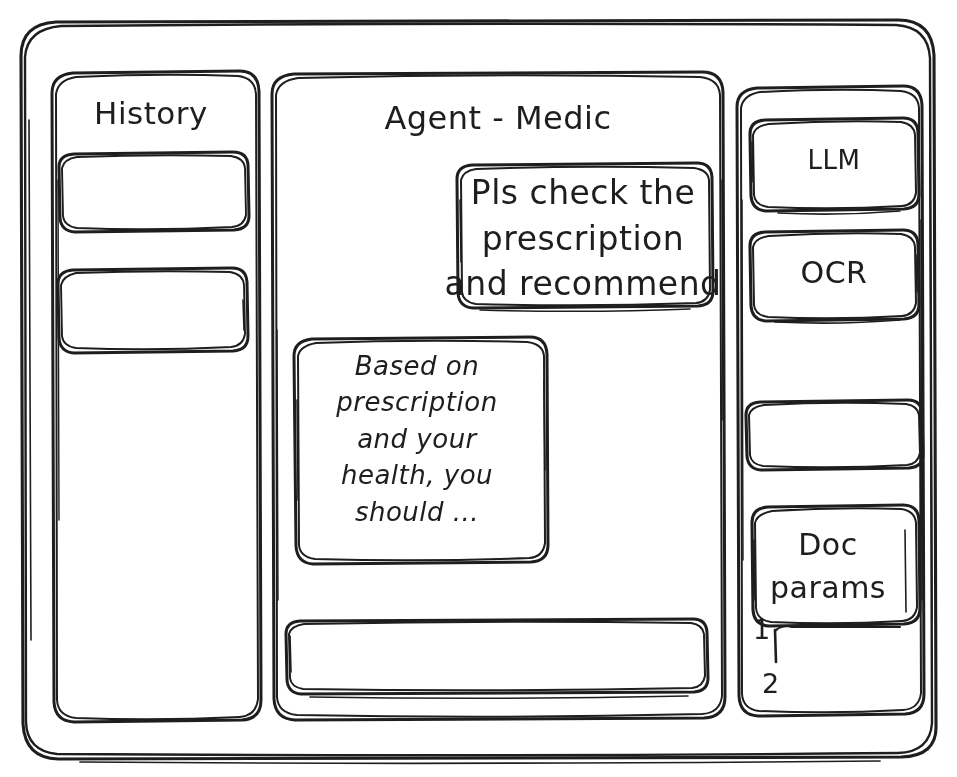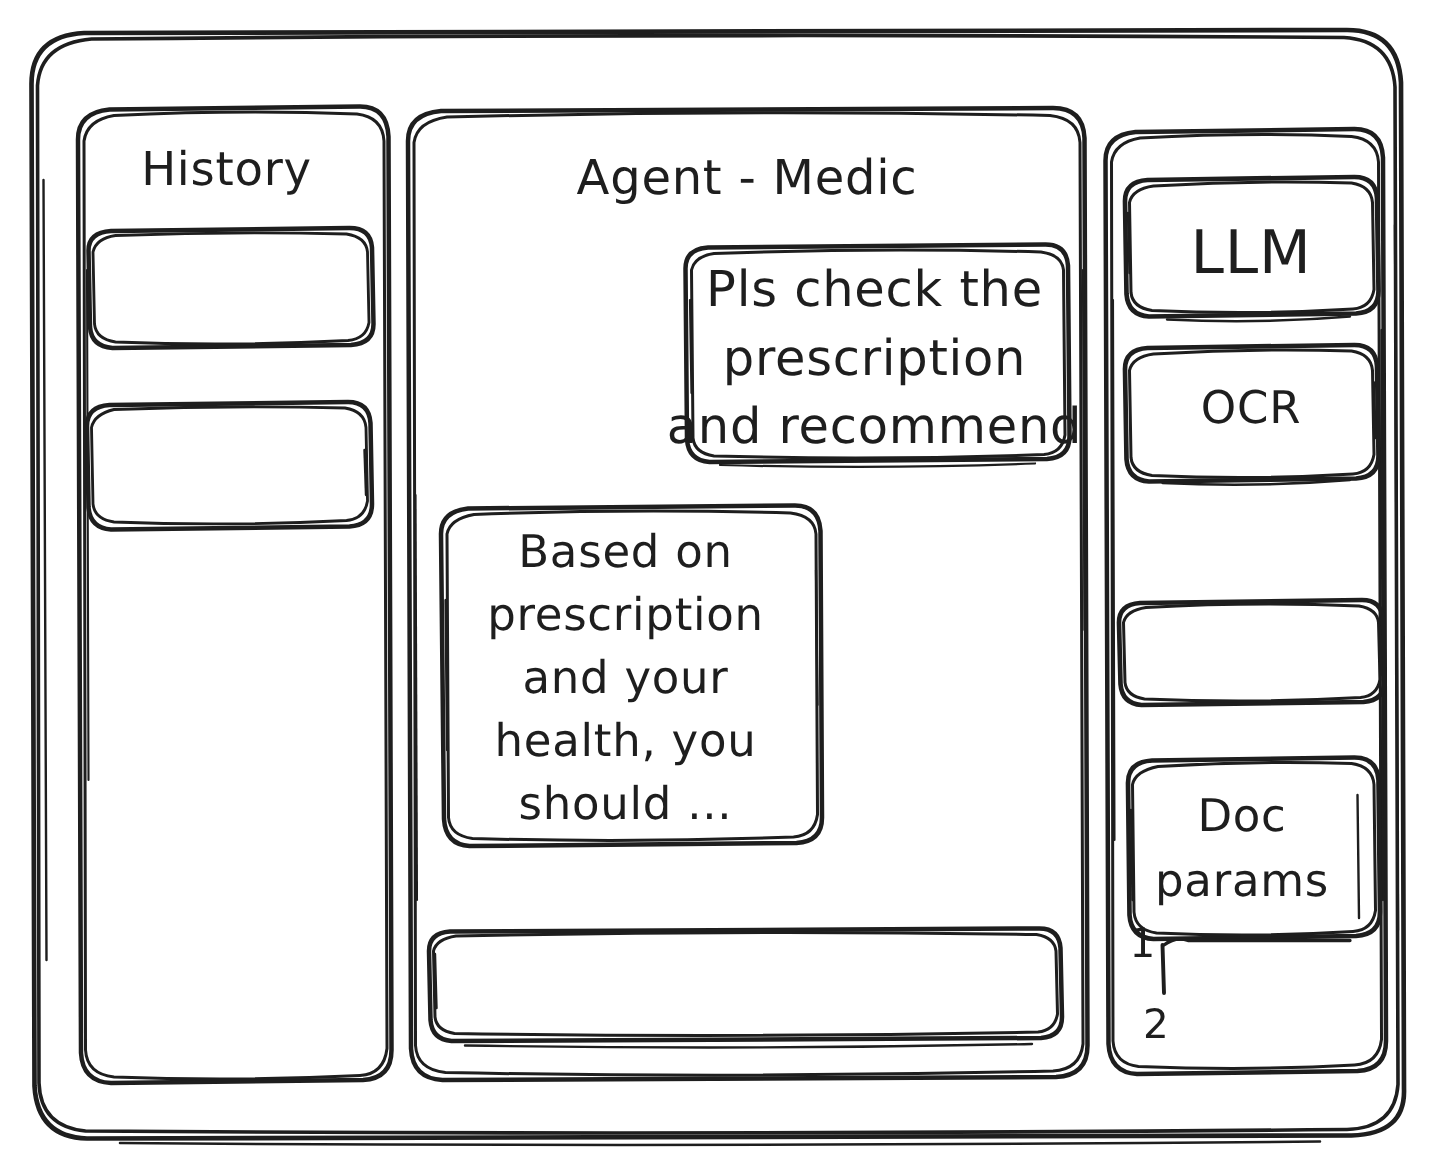--- a/index.html
+++ b/index.html
@@ -48,26 +48,27 @@
     left: 498px; top: 99px;
     font-size: 32px;
   }
   #user-msg-text {
     left: 583px; top: 170px;
     font-size: 33px;
     line-height: 1.38;
   }
   #assistant-msg-text {
     left: 417px; top: 348px;
-    font-size: 30px;
+    font-size: 26px;
     line-height: 1.40;
+    font-style: italic;
   }
   #llm-label {
     left: 834px; top: 145px;
-    font-size: 40px;
+    font-size: 26px;
   }
   #ocr-label {
     left: 834px; top: 255px;
     font-size: 30px;
   }
   #params-label {
     left: 828px; top: 414px;
     font-size: 29px;
   }
   #docsource-label {

